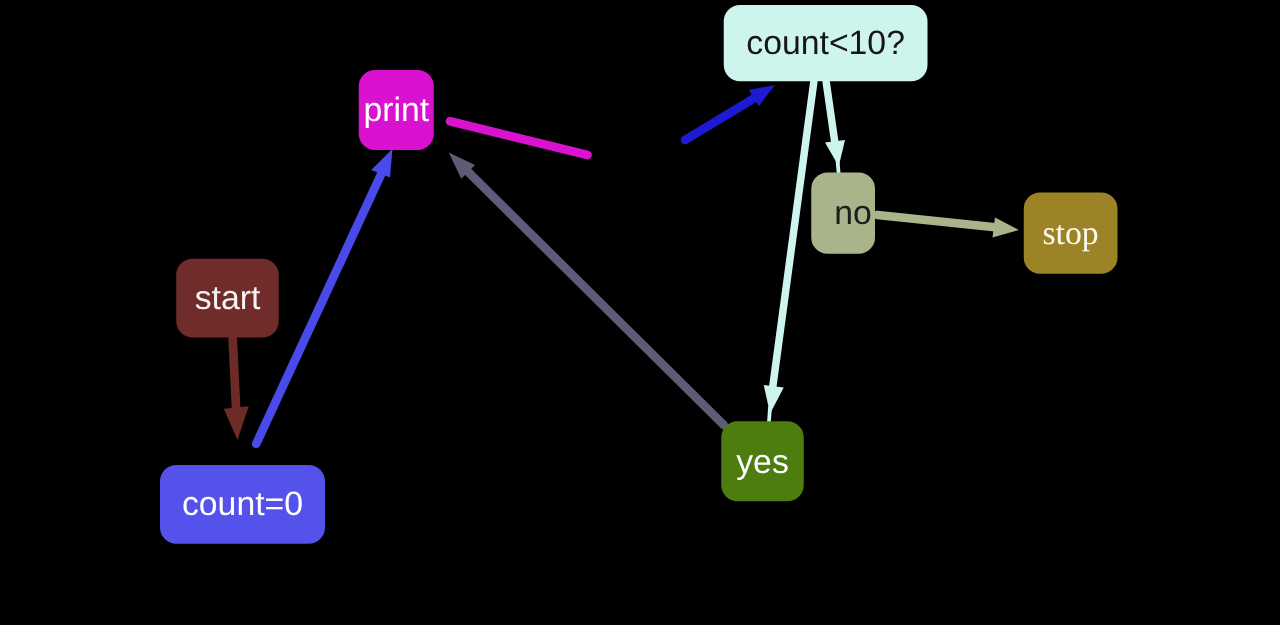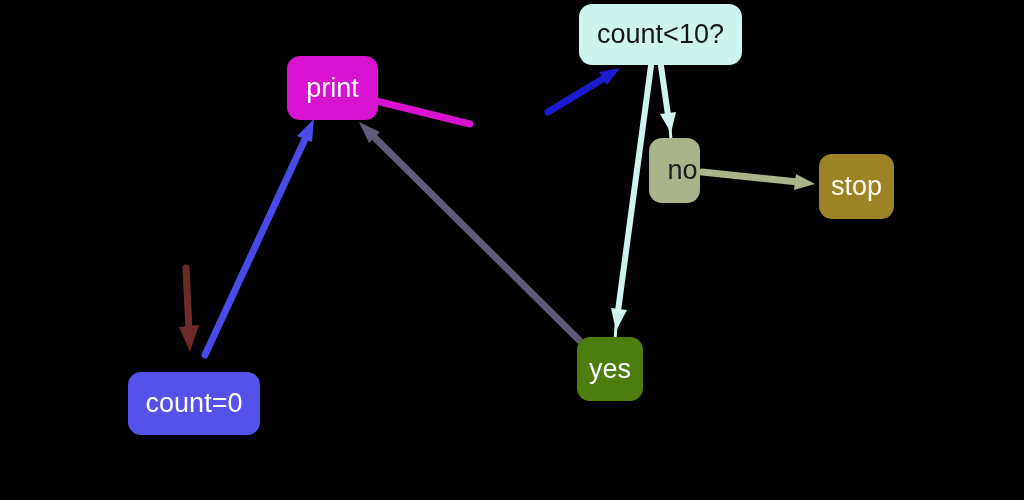--- a/index.html
+++ b/index.html
@@ -28,24 +28,24 @@
     display: flex;
     align-items: center;
     justify-content: center;
     font-size: 27px;
     line-height: 1;
     white-space: nowrap;
     box-sizing: border-box;
     user-select: none;
   }
   .node-cond    { left: 579px; top: 4px;   width: 163px; height: 61px; }
-  .node-print   { left: 287px; top: 56px;  width: 91px;  height: 64px; }
+  .node-print   { left: 287px; top: 56px;  width: 60px;  height: 64px; }
   .node-countpp { left: 442px; top: 110px; width: 130px; height: 64px; }
   .node-no      { left: 649px; top: 138px; width: 51px;  height: 65px; }
-  .node-stop    { left: 819px; top: 154px; width: 75px;  height: 65px; }
+  .node-stop    { left: 819px; top: 154px; width: 75px;  height: 65px; font-family: Liberation Serif, serif; }
   .node-start   { left: 141px; top: 207px; width: 82px;  height: 63px; }
   .node-count0  { left: 128px; top: 372px; width: 132px; height: 63px; }
   .node-yes     { left: 577px; top: 337px; width: 66px;  height: 64px; }
 </style>
 </head>
 <body>
 
 <div id="canvas">
 
   <svg id="edges" viewBox="0 0 1024 500" xmlns="http://www.w3.org/2000/svg">
@@ -102,20 +102,23 @@
 
 
   <div class="node node-no" style="background: rgb(169, 180, 139); color: rgb(29, 29, 29); padding-left: 16px;">
     <span>no</span>
   </div>
 
   <div class="node node-stop" style="background: rgb(156, 131, 38); color: rgb(253, 251, 240);">
     <span>stop</span>
   </div>
 
+  <div class="node node-start" style="background: rgb(111, 44, 42); color: rgb(247, 243, 242);">
+    <span>start</span>
+  </div>
 
   <div class="node node-count0" style="background: rgb(85, 81, 235); color: rgb(255, 255, 255);">
     <span>count=0</span>
   </div>
 
   <div class="node node-yes" style="background: #4d7c0f; color: rgb(255, 255, 255);">
     <span>yes</span>
   </div>
 
 </div>

